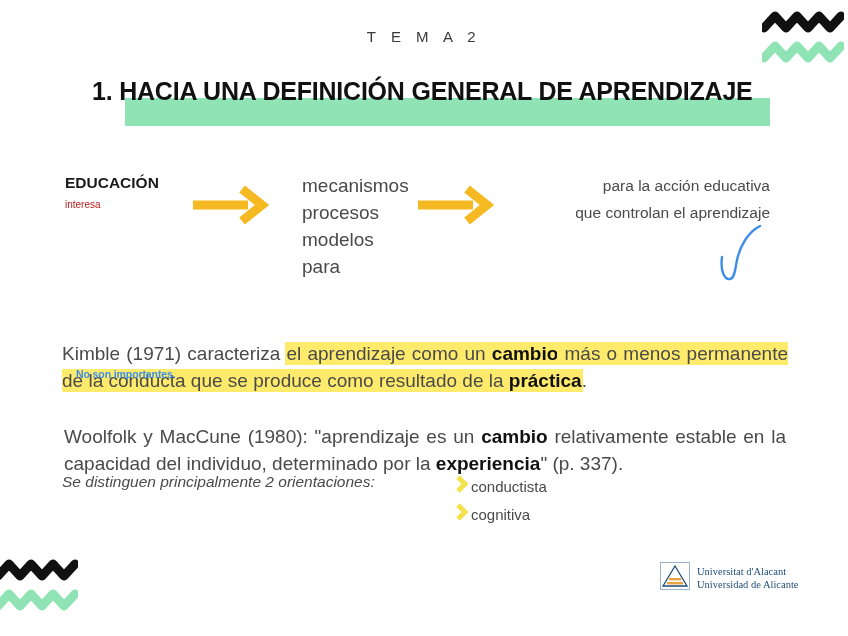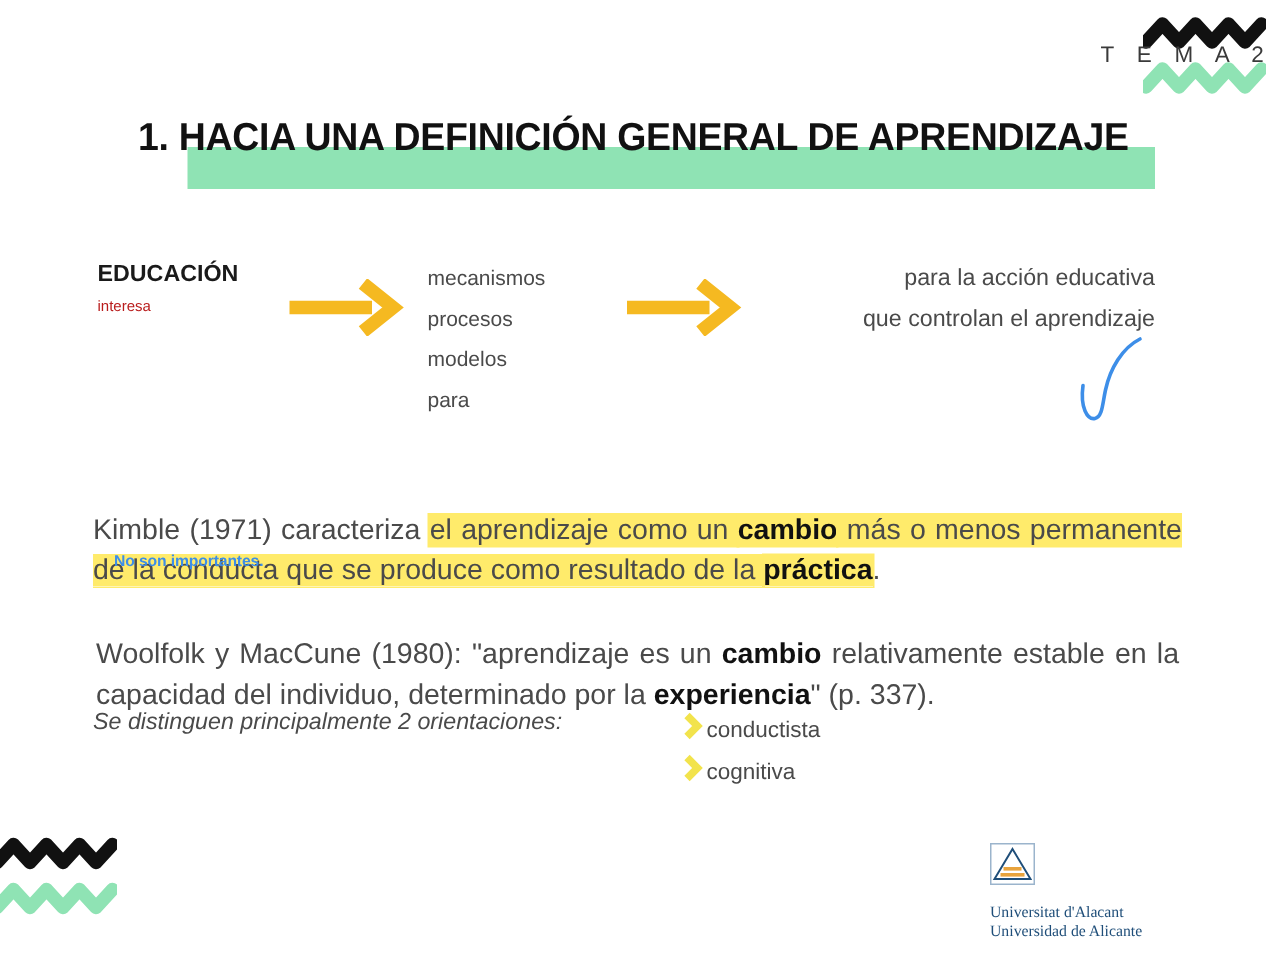--- a/index.html
+++ b/index.html
@@ -21,21 +21,21 @@
   .zigzag-group { position: absolute; }
   .zigzag-group.top-right { top: 10px; right: 4px; }
   .zigzag-group.bottom-left { bottom: 18px; left: -4px; }
 
   
   .tema-label {
     position: absolute;
     top: 28px;
     left: 0;
     width: 848px;
-    text-align: right;
+    text-align: center;
     font-size: 15px;
     letter-spacing: 5.5px;
     color: #3a3a3a;
     font-weight: 400;
   }
 
   .title-wrap {
     position: absolute;
     top: 76px;
     left: 92px;
@@ -70,22 +70,22 @@
   .dg-col1 { position: absolute; left: 65px; top: 0; }
   .dg-educacion { font-size: 15.5px; font-weight: bold; color: #1a1a1a; line-height: 21px; }
   .dg-interesa { font-size: 10px; color: #b91c1c; line-height: 23px; }
 
   .arrow { position: absolute; }
   .arrow svg { display: block; }
   .arrow-1 { left: 190px; top: 14px; }
   .arrow-2 { left: 415px; top: 14px; }
 
   .dg-col2 {
-    position: absolute; left: 285px; top: 0;
-    font-size: 14px; color: #4a4a4a; line-height: 27px;
+    position: absolute; left: 302px; top: 0;
+    font-size: 19px; color: #4a4a4a; line-height: 27px;
   }
   .dg-col3 {
     position: absolute; left: 520px; top: 0;
     font-size: 15.5px; color: #4a4a4a; line-height: 27px;
     text-align: right; width: 250px;
   }
 
   .checkmark { position: absolute; left: 712px; top: 222px; }
 
   
@@ -149,22 +149,22 @@
   }
   .orient-item .bullet { display: block; }
   .orient-item .olabel { font-size: 15px; color: #4a4a4a; }
 
   
   .logo {
     position: absolute;
     left: 660px;
     top: 562px;
     display: flex;
+    align-items: center;
     gap: 7px;
-    flex-direction: column;
   }
   .logo-text { line-height: 13px; }
   .logo-line {
     font-size: 10.5px;
     color: #1f4e79;
     font-family: "Liberation Serif", serif;
     white-space: nowrap;
   }
 </style>
 </head>

